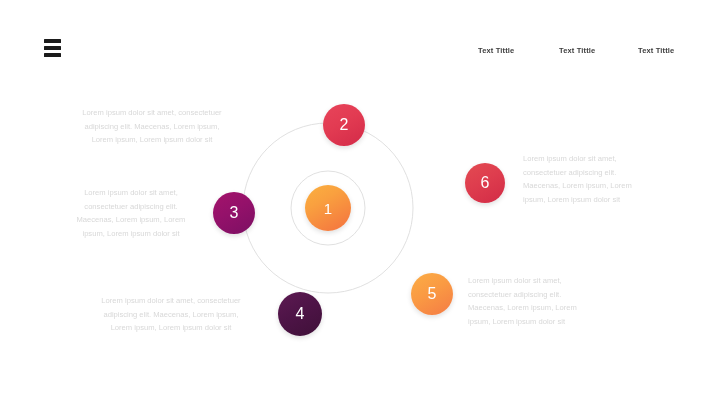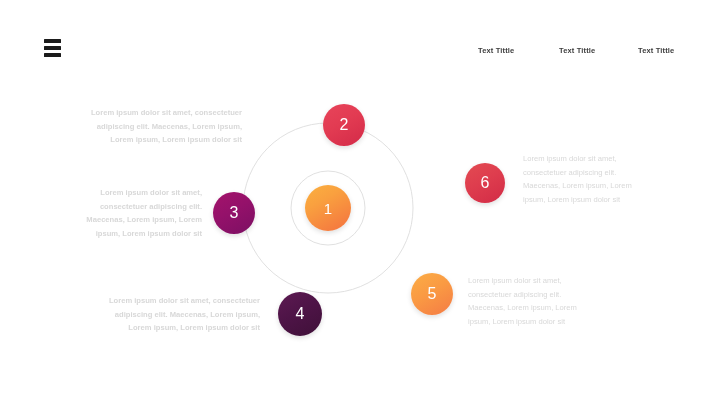--- a/index.html
+++ b/index.html
@@ -90,21 +90,21 @@
   }
 
   
   .desc {
     position:absolute;
     font-size:7.6px;
     line-height:13.6px;
     color:#d8d8d8;
     white-space:pre-line;
   }
-  .desc.right-al { text-align:right;font-weight:bold; }
+  .desc.right-al { text-align:center; }
   .desc.left-al  { text-align:left; }
 
   .desc.d2 { left:62px;  top:106px; width:180px; }
   .desc.d3 { left:60px;  top:186px; width:142px; }
   .desc.d4 { left:82px;  top:294px; width:178px; }
   .desc.d6 { left:523px; top:152px; width:130px; }
   .desc.d5 { left:468px; top:274px; width:130px; }
 </style>
 </head>
 <body>

